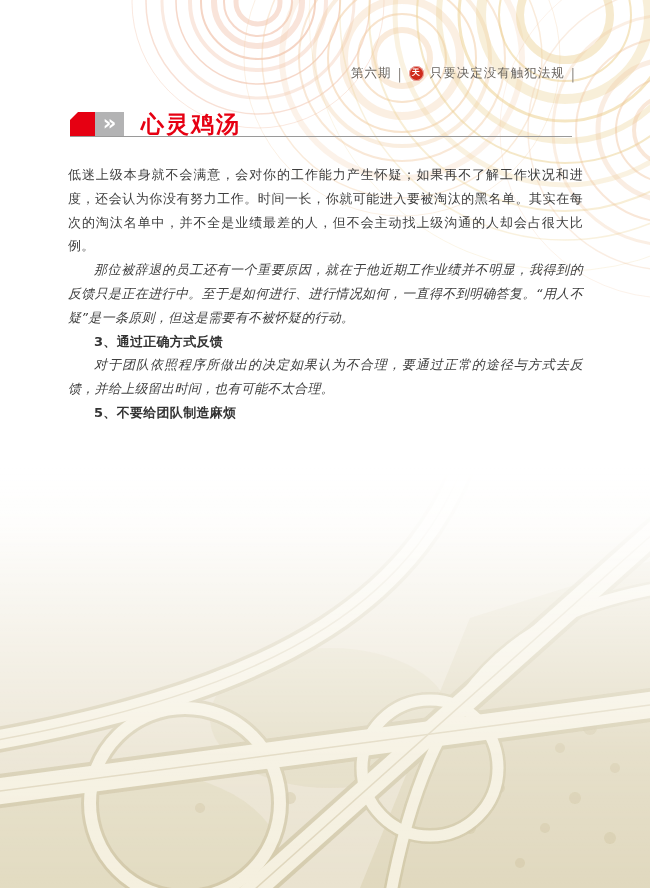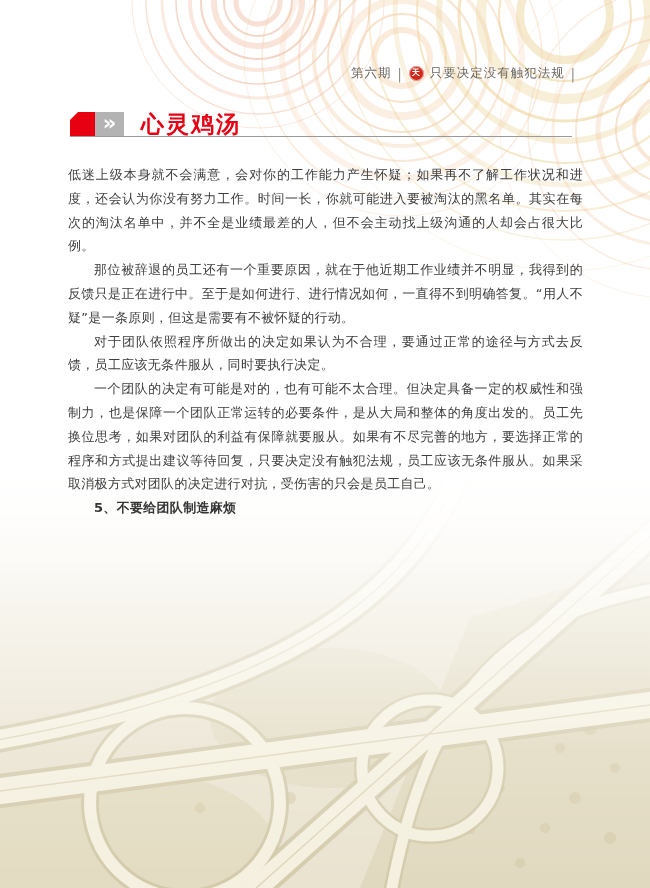--- a/index.html
+++ b/index.html
@@ -39,21 +39,21 @@
     margin-left:17px;font-size:23px;font-weight:700;color:#e60012;letter-spacing:2px;
   }
   .banner-rule{position:absolute;top:136px;left:70px;width:502px;height:1px;background:#9a9a9a;}
   
   .article{
     position:absolute;left:68px;top:163px;width:515px;
     font-size:13px;line-height:23.8px;color:#3e3e3e;
     text-align:justify;letter-spacing:.3px;z-index:3;
   }
   .article p{margin:0;}
-  .article p.indent{text-indent:2em;}
+  .article p.indent{text-indent:2em;font-style:italic;}
   .article p.heading{font-weight:700;color:#333333;text-indent:2em;}
   
   .photo-wrap{position:absolute;left:0;bottom:0;width:650px;height:420px;z-index:1;}
   .photo-wrap svg{display:block;}
   .photo-fade{
     position:absolute;top:0;left:0;width:100%;height:100%;
     background:linear-gradient(180deg,#ffffff 0%,rgba(255,255,255,.92) 14%,
       rgba(255,255,255,.55) 40%,rgba(255,255,255,.18) 68%,rgba(255,255,255,0) 100%);
   }
 </style>
@@ -185,18 +185,18 @@
     <div class="chev-block">
       <span>»</span>
     </div>
     <div class="banner-title">心灵鸡汤</div>
   </div>
   <div class="banner-rule"></div>
 
   <div class="article">
     <p>低迷上级本身就不会满意，会对你的工作能力产生怀疑；如果再不了解工作状况和进度，还会认为你没有努力工作。时间一长，你就可能进入要被淘汰的黑名单。其实在每次的淘汰名单中，并不全是业绩最差的人，但不会主动找上级沟通的人却会占很大比例。</p>
     <p class="indent">那位被辞退的员工还有一个重要原因，就在于他近期工作业绩并不明显，我得到的反馈只是正在进行中。至于是如何进行、进行情况如何，一直得不到明确答复。“用人不疑”是一条原则，但这是需要有不被怀疑的行动。</p>
-    <p class="indent">对于团队依照程序所做出的决定如果认为不合理，要通过正常的途径与方式去反馈，员工应该无条件服从，同时要执行决定。</p>
-    <p class="indent">一个团队的决定有可能是对的，也有可能不太合理。但决定具备一定的权威性和强制力，也是保障一个团队正常运转的必要条件，是从大局和整体的角度出发的。员工先换位思考，如果对团队的利益有保障就要服从。如果有不尽完善的地方，要选择正常的程序和方式提出建议等待回复，只要决定没有触犯法规，员工应该无条件服从。如果采取消极方式对团队的决定进行对抗，受伤害的只会是员工自己。</p>
+    <p class="heading">3、通过正确方式反馈</p>
+    <p class="indent">对于团队依照程序所做出的决定如果认为不合理，要通过正常的途径与方式去反馈，并给上级留出时间，也有可能不太合理。</p>
     <p class="heading">5、不要给团队制造麻烦</p>
   </div>
 
 </div>
 
 </body></html>

